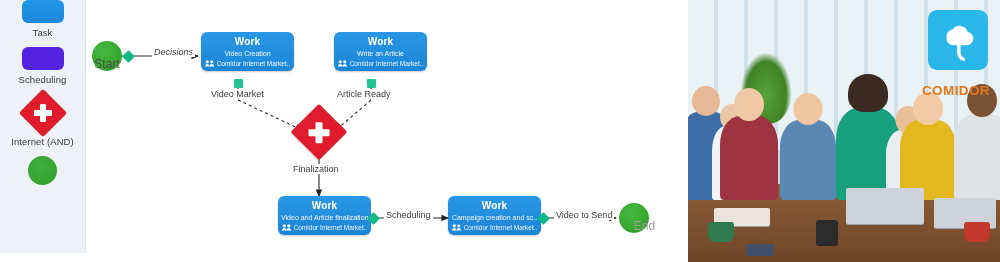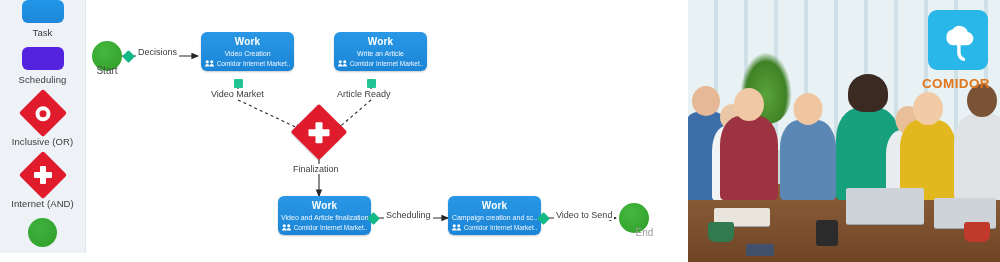--- a/index.html
+++ b/index.html
@@ -61,21 +61,21 @@
   #canvas svg.wires { position: absolute; inset: 0; width: 602px; height: 262px; }
 
   .node { position: absolute; }
 
   .circle-node {
     width: 30px; height: 30px; border-radius: 50%;
     background: radial-gradient(circle at 40% 33%, #46b83f, #2d9c25);
   }
   .node-cap {
     position: absolute; left: 50%; transform: translateX(-50%);
-    top: 24px; font-size: 10px; color: #4a4a4a; white-space: nowrap;
+    top: 16px; font-size: 12px; color: #4a4a4a; white-space: nowrap;
   }
   .node-cap.grey { color: #9b9b9b; padding-left: 21px; }
 
   .task-box {
     width: 93px; border-radius: 6px;
     background: linear-gradient(#2a98e6,#1b84d6);
     padding: 3px 3px 4px;
     text-align: center;
     box-shadow: 0 1px 2px rgba(0,0,0,.22);
   }
@@ -161,21 +161,21 @@
     text-shadow: 0 1px 3px rgba(0,0,0,.55);
     letter-spacing: .1px;
   }
   .logo-box {
     position: absolute; top: 10px; right: 12px;
     width: 60px; height: 60px; border-radius: 9px;
     background: #29b6e8;
     display: flex; align-items: center; justify-content: center;
   }
   .logo-text {
-    position: absolute; top: 76px; right: 8px;
+    position: absolute; top: 83px; right: 8px;
     width: 72px; text-align: center;
     color: #e2761a; font-size: 13.5px; font-weight: bold;
     letter-spacing: .4px;
   }
 </style>
 </head>
 <body>
 
 <div id="app">
 
@@ -184,26 +184,20 @@
     <div class="pal-item">
       <div class="sh-task"></div>
       <div class="pal-label">Task</div>
     </div>
 
     <div class="pal-item">
       <div class="sh-sub"></div>
       <div class="pal-label">Scheduling</div>
     </div>
 
-    <div class="pal-item">
-      <div class="sh-diamond">
-        <div class="ring"></div>
-      </div>
-      <div class="pal-label">Inclusive (OR)</div>
-    </div>
 
     <div class="pal-item">
       <div class="sh-diamond">
         <div class="plus"></div>
       </div>
       <div class="pal-label">Internet (AND)</div>
     </div>
 
     <div class="pal-item">
       <div class="sh-end"></div>
@@ -232,21 +226,21 @@
       <path d="M285,218 L362,218" stroke="#2b2b2b" stroke-width="1.1" fill="none" marker-end="url(#ah)"></path>
 
       <path d="M455,218 L530,218" stroke="#2b2b2b" stroke-width="1.1" fill="none" marker-end="url(#ah)"></path>
     </svg>
 
     <div class="node" style="left:6px; top:41px;">
       <div class="circle-node"></div>
       <div class="node-cap">Start</div>
     </div>
     <div class="handle-d" style="left:38px; top:52px;"></div>
-    <div class="edge-label" style="left:50px; top:47px;">Decisions</div>
+    <div class="edge-label" style="left:66px; top:47px;font-style:italic;">Decisions</div>
 
     <div class="node task-box" style="left:115px; top:32px;">
       <div class="task-title">Work</div>
       <div class="task-sub">Video Creation</div>
       <div class="task-org">
         <svg class="grp-icon" width="9" height="7" viewBox="0 0 12 9">
           <circle cx="3" cy="2.3" r="2.1" fill="#fff"></circle>
             <circle cx="9" cy="2.3" r="2.1" fill="#fff"></circle>
           <path d="M0 8.6c0-2 1.4-3.3 3-3.3s3 1.3 3 3.3z" fill="#fff"></path>
           <path d="M6 8.6c0-2 1.4-3.3 3-3.3s3 1.3 3 3.3z" fill="#fff"></path>

